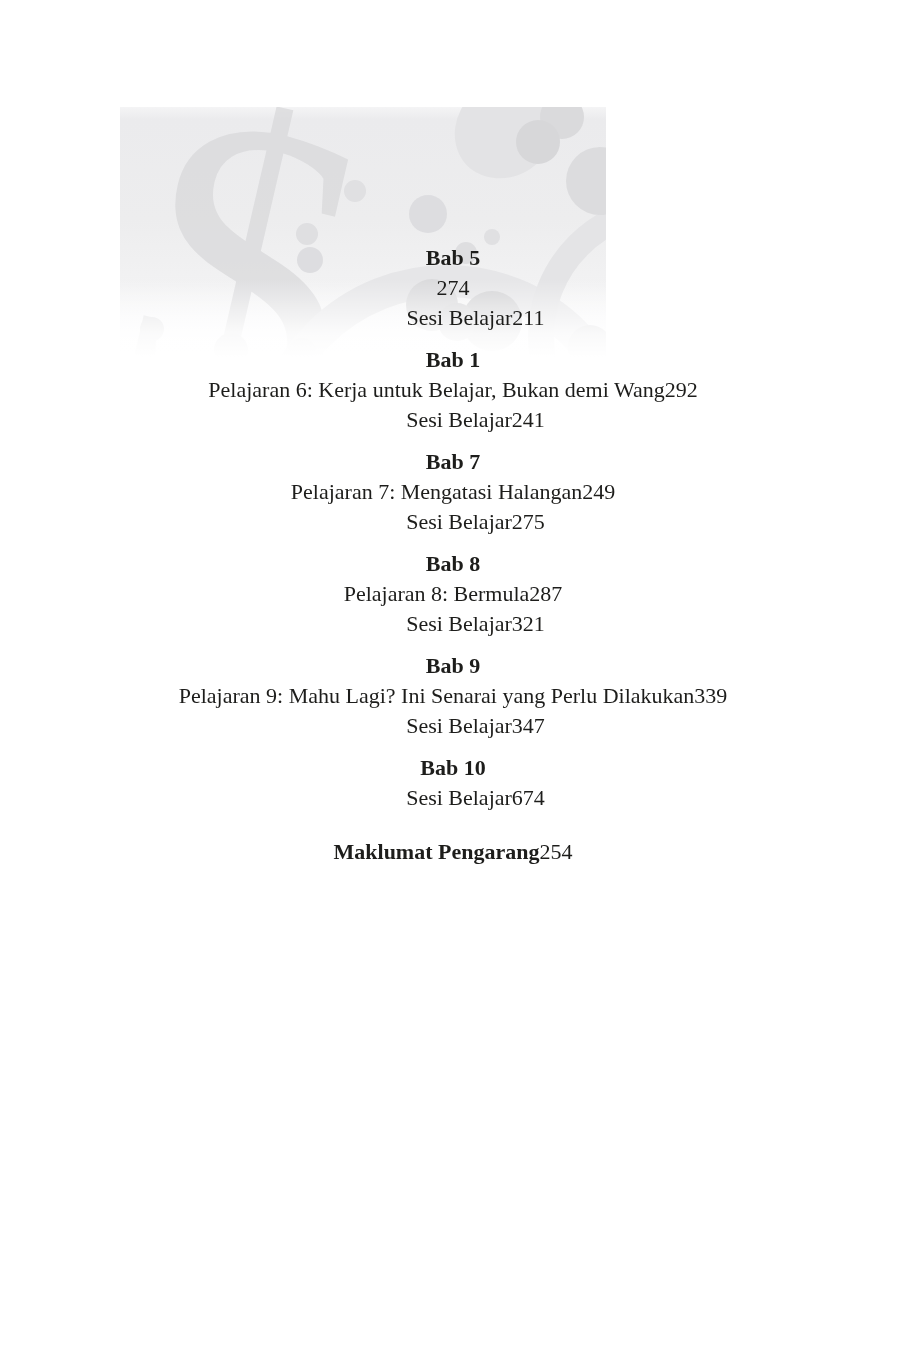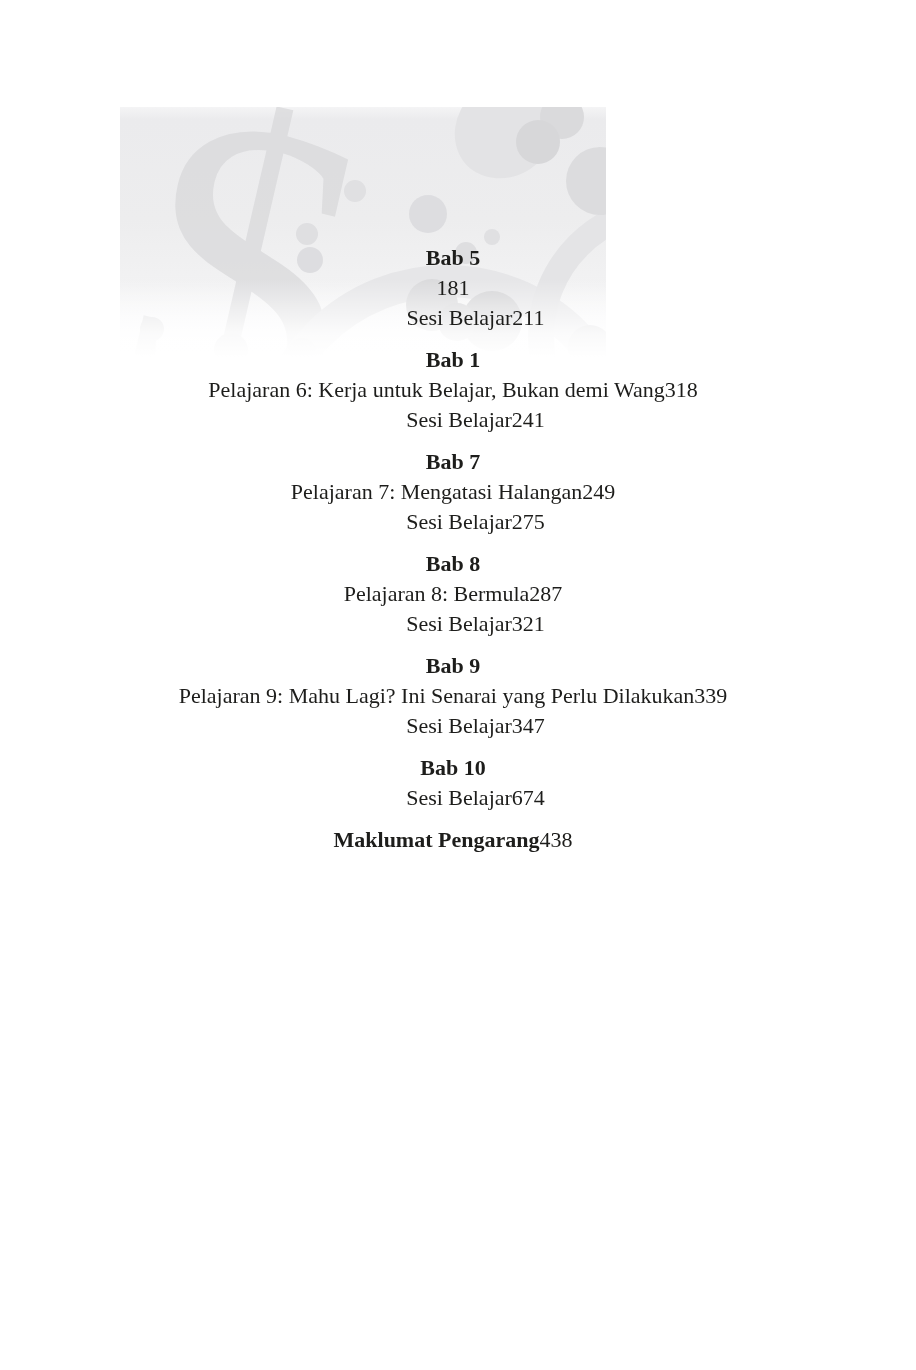--- a/index.html
+++ b/index.html
@@ -74,21 +74,21 @@
     justify-content: center;
     align-items: baseline;
     height: 30px;
   }
   .toc-line .t { white-space: nowrap; }
   .toc-line .p { white-space: nowrap; }
   .toc-line.chapter { font-weight: bold; }
   .toc-line.indent .t { padding-left: 45px; }
   .toc-group + .toc-group { margin-top: 12px; }
   .toc-final {
-    margin-top: 12px;
+    margin-top: 24px;
   }
   .toc-final .t { font-weight: bold; }
 </style>
 </head>
 <body>
 
 <div class="page">
 
   <div class="watermark">
     <div class="wm-dollar">$</div>
@@ -118,35 +118,35 @@
     <div class="wm-fade"></div>
   </div>
 
   <div class="toc">
 
     <div class="toc-group">
       <div class="toc-line chapter">
         <span class="t">Bab 5</span>
       </div>
       <div class="toc-line">
-        <span class="p">181</span>
+        <span class="p">274</span>
       </div>
       <div class="toc-line indent">
         <span class="t">Sesi Belajar</span>
         <span class="p">211</span>
       </div>
     </div>
 
     <div class="toc-group">
       <div class="toc-line chapter">
         <span class="t">Bab 1</span>
       </div>
       <div class="toc-line">
         <span class="t">Pelajaran 6: Kerja untuk Belajar, Bukan demi Wang</span>
-        <span class="p">318</span>
+        <span class="p">292</span>
       </div>
       <div class="toc-line indent">
         <span class="t">Sesi Belajar</span>
         <span class="p">241</span>
       </div>
     </div>
 
     <div class="toc-group">
       <div class="toc-line chapter">
         <span class="t">Bab 7</span>
@@ -194,17 +194,17 @@
         <span class="t">Bab 10</span>
       </div>
       <div class="toc-line indent">
         <span class="t">Sesi Belajar</span>
         <span class="p">674</span>
       </div>
     </div>
 
     <div class="toc-line toc-final">
       <span class="t">Maklumat Pengarang</span>
-      <span class="p">438</span>
+      <span class="p">254</span>
     </div>
 
   </div>
 </div>
 
 </body></html>

